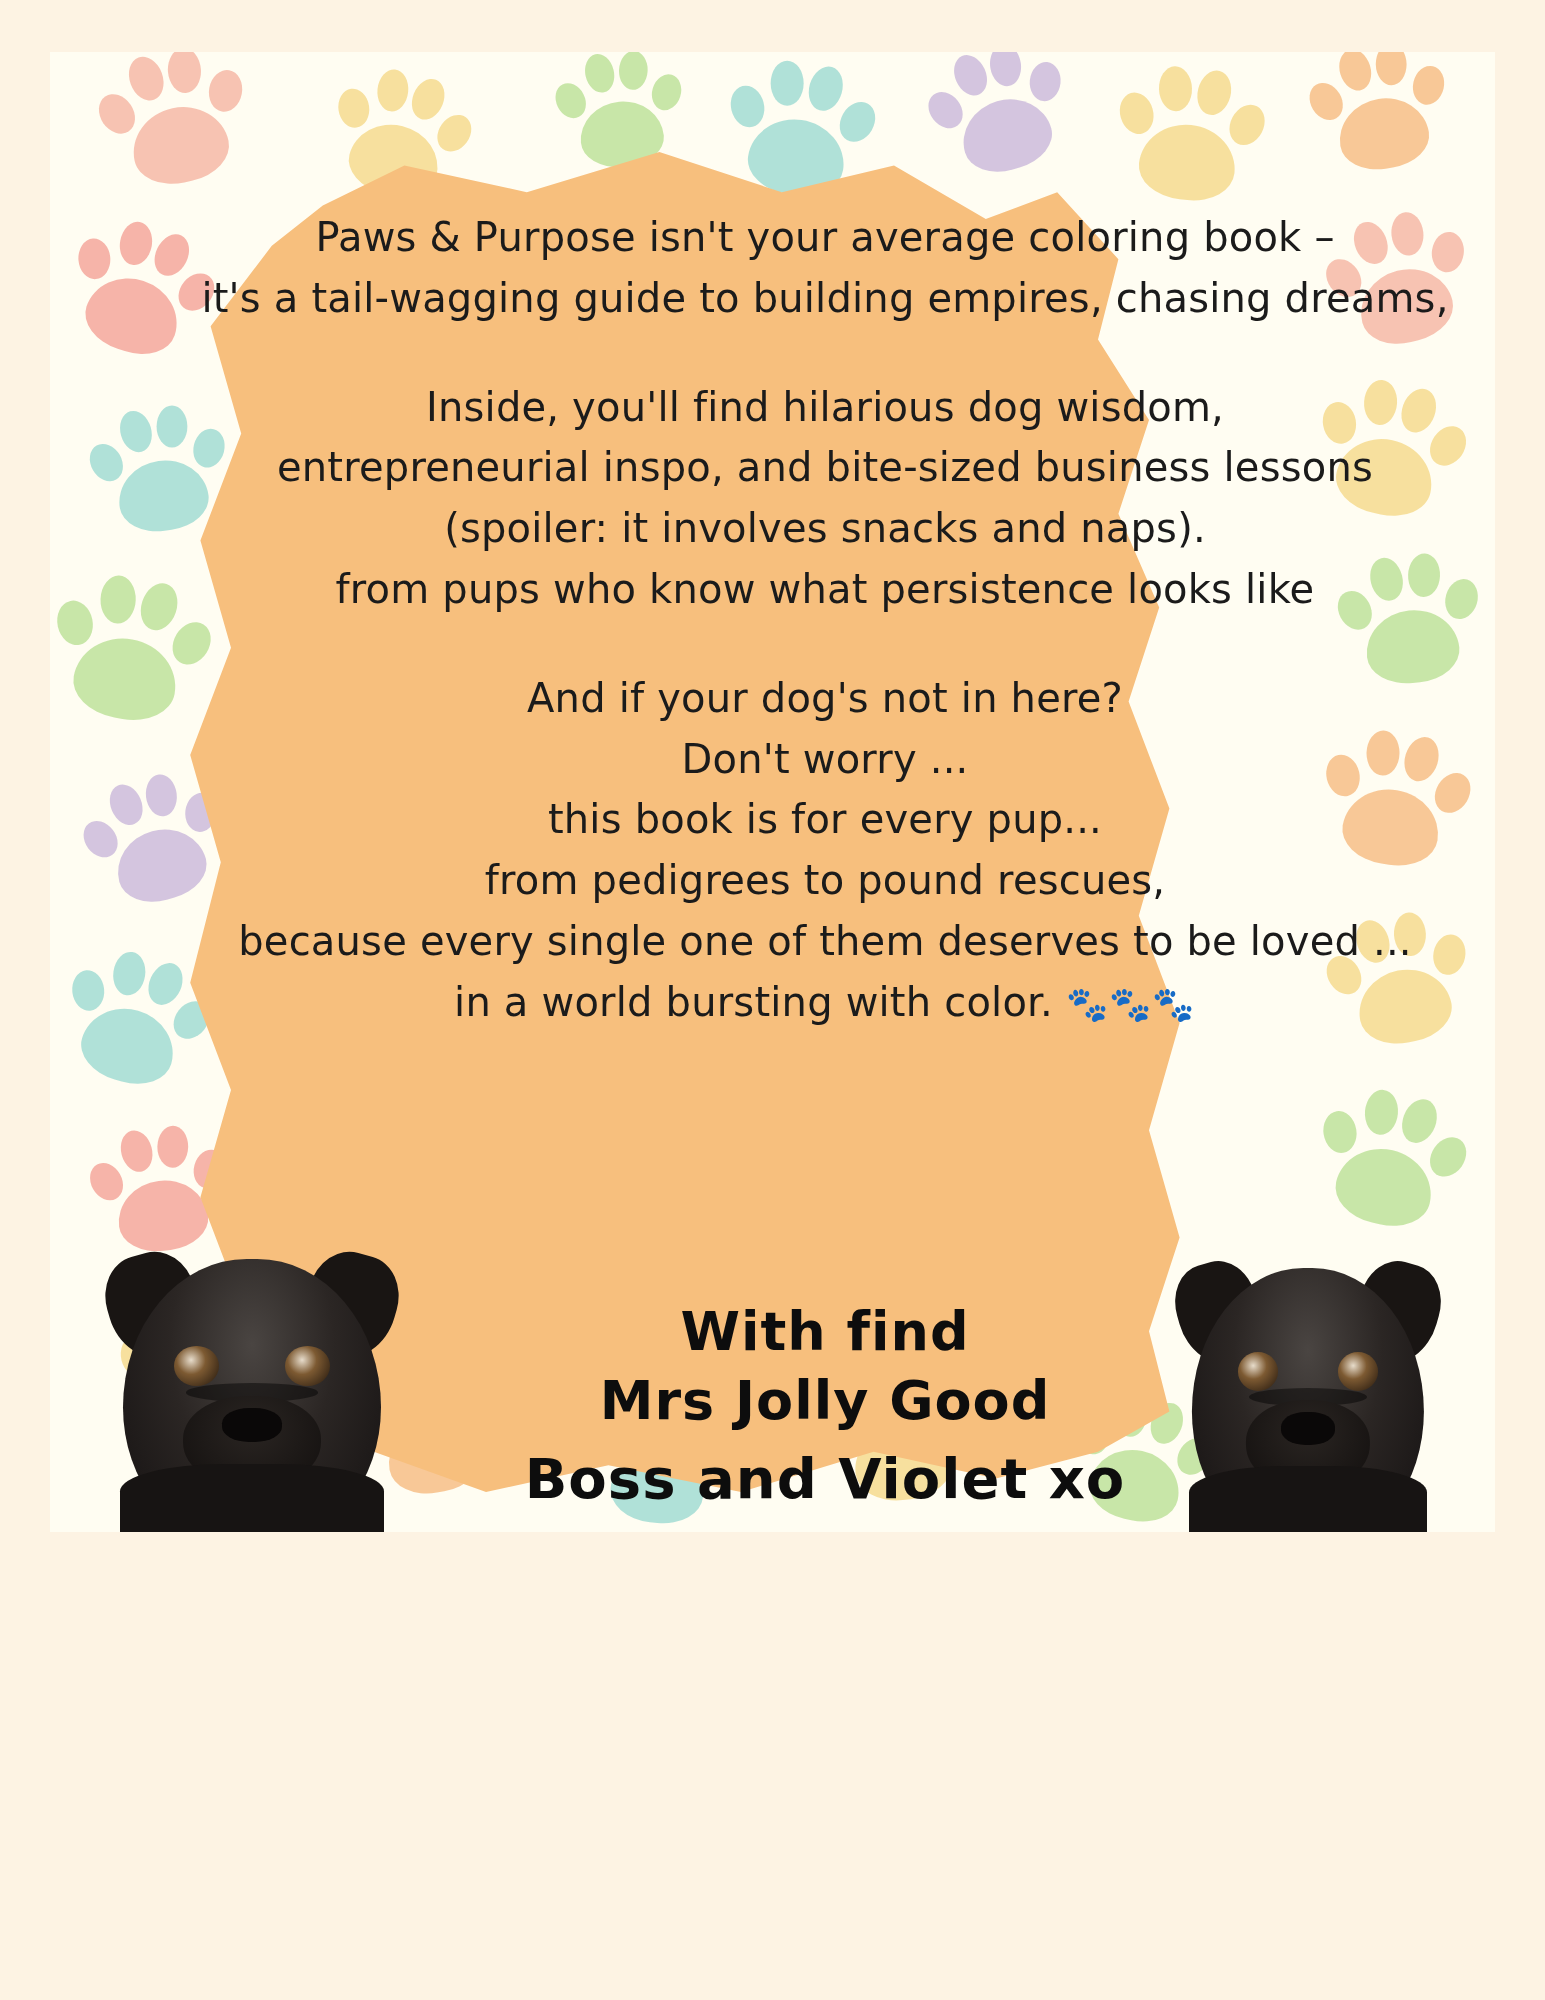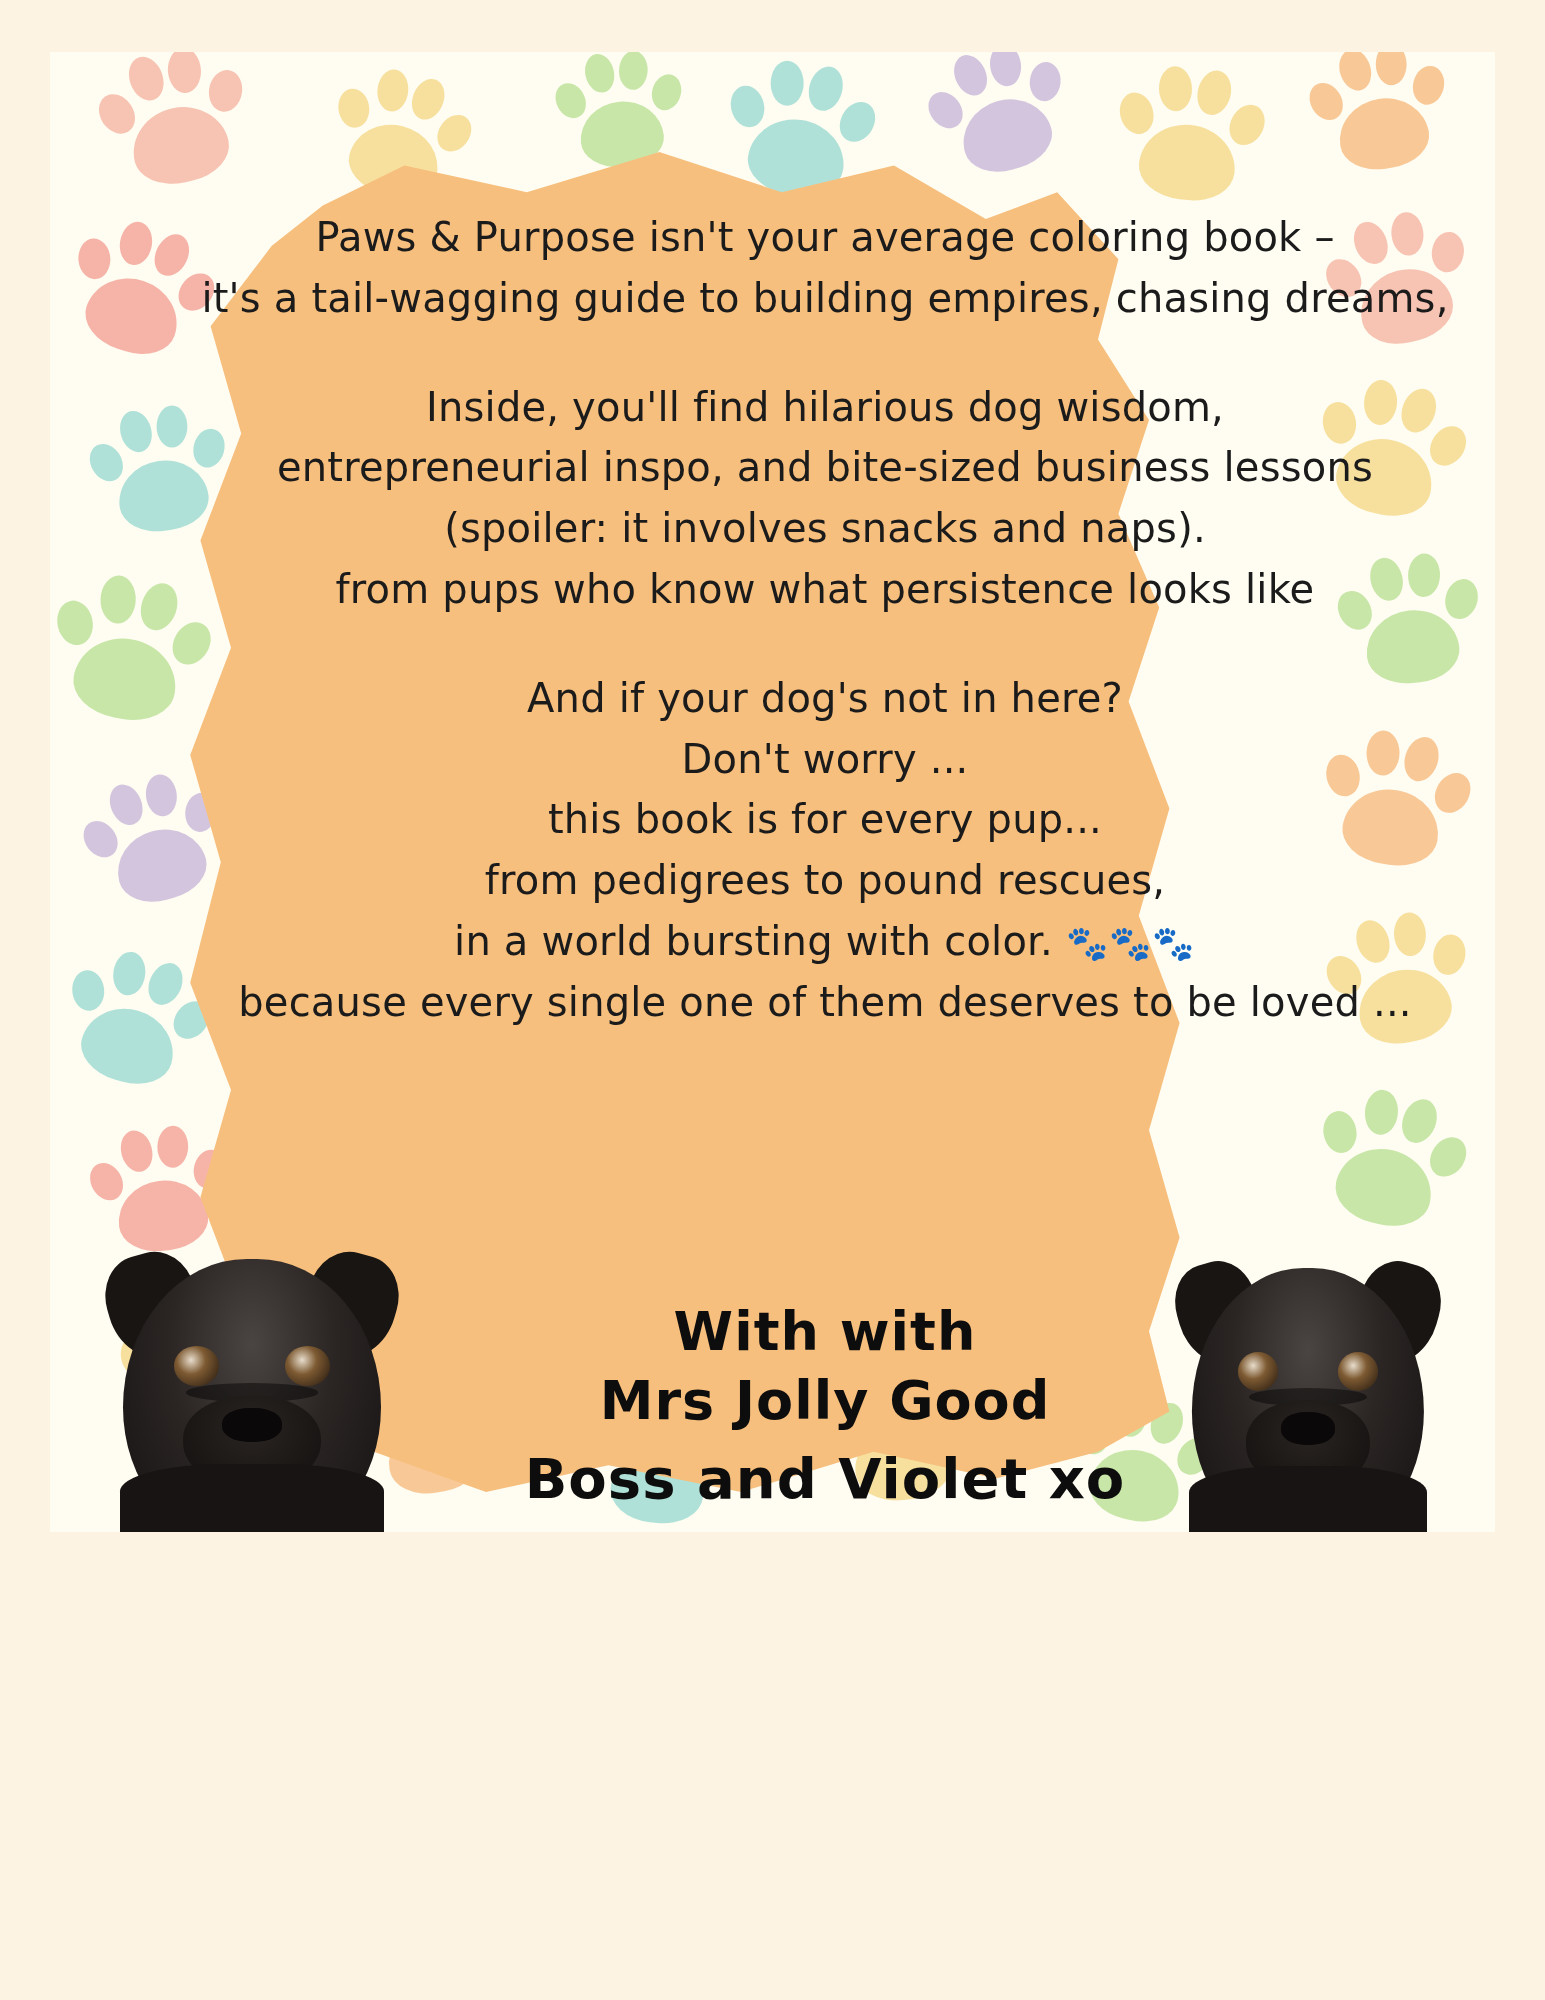--- a/index.html
+++ b/index.html
@@ -412,31 +412,31 @@
         <span class="line">entrepreneurial inspo, and bite-sized business lessons</span>
         <span class="line">(spoiler: it involves snacks and naps).</span>
         <span class="line">from pups who know what persistence looks like</span>
       </p>
 
       <p class="para">
         <span class="line">And if your dog's not in here?</span>
         <span class="line">Don't worry ...</span>
         <span class="line">this book is for every pup...</span>
         <span class="line">from pedigrees to pound rescues,</span>
+        <span class="line">because every single one of them deserves to be loved ...</span>
         <span class="line">
           <span>in a world bursting with color.</span>
           <span class="paw-glyph">🐾🐾🐾</span>
         </span>
-        <span class="line">because every single one of them deserves to be loved ...</span>
       </p>
 
     </div>
 
     <div class="signoff">
-      <span class="sig-line">With with</span>
+      <span class="sig-line">With find</span>
       <span class="sig-line">Mrs Jolly Good</span>
       <span class="sig-line last">Boss and Violet xo</span>
     </div>
 
     <div class="dog dog-left">
       <span class="ear-l"></span>
       <span class="ear-r"></span>
       <span class="head"></span>
       <span class="eye eye-l"></span>
       <span class="eye eye-r"></span>

